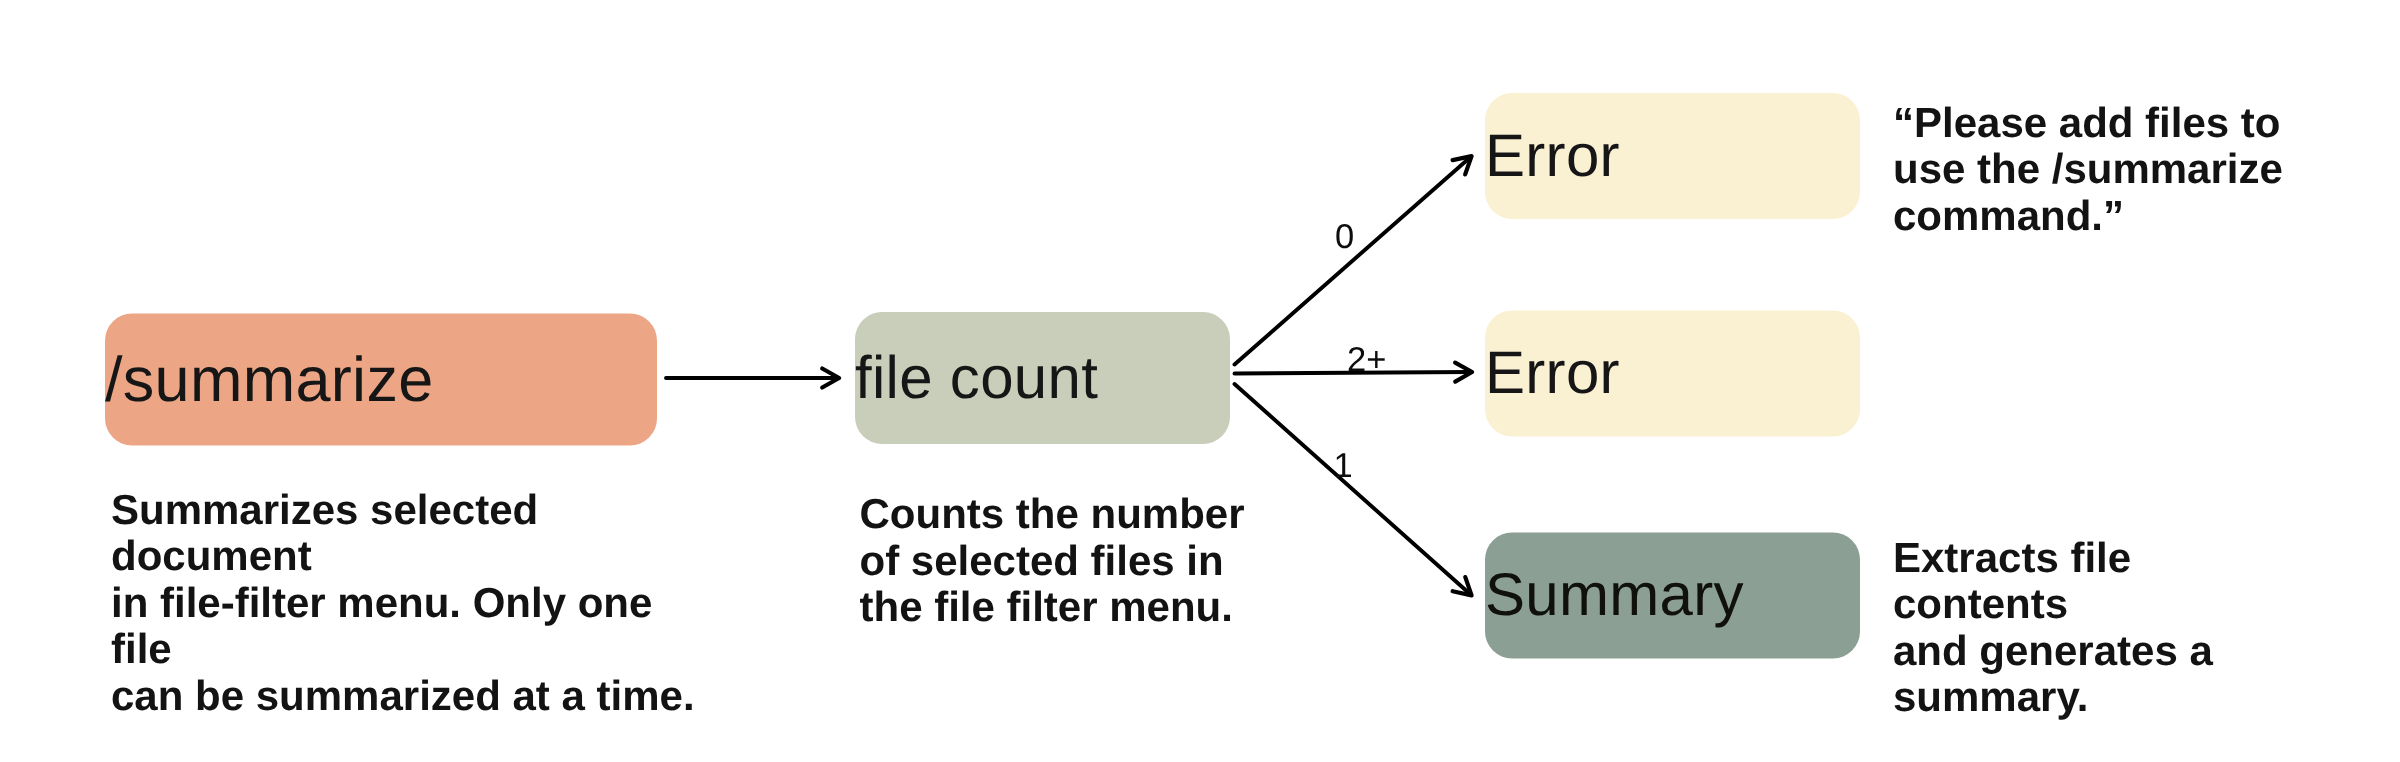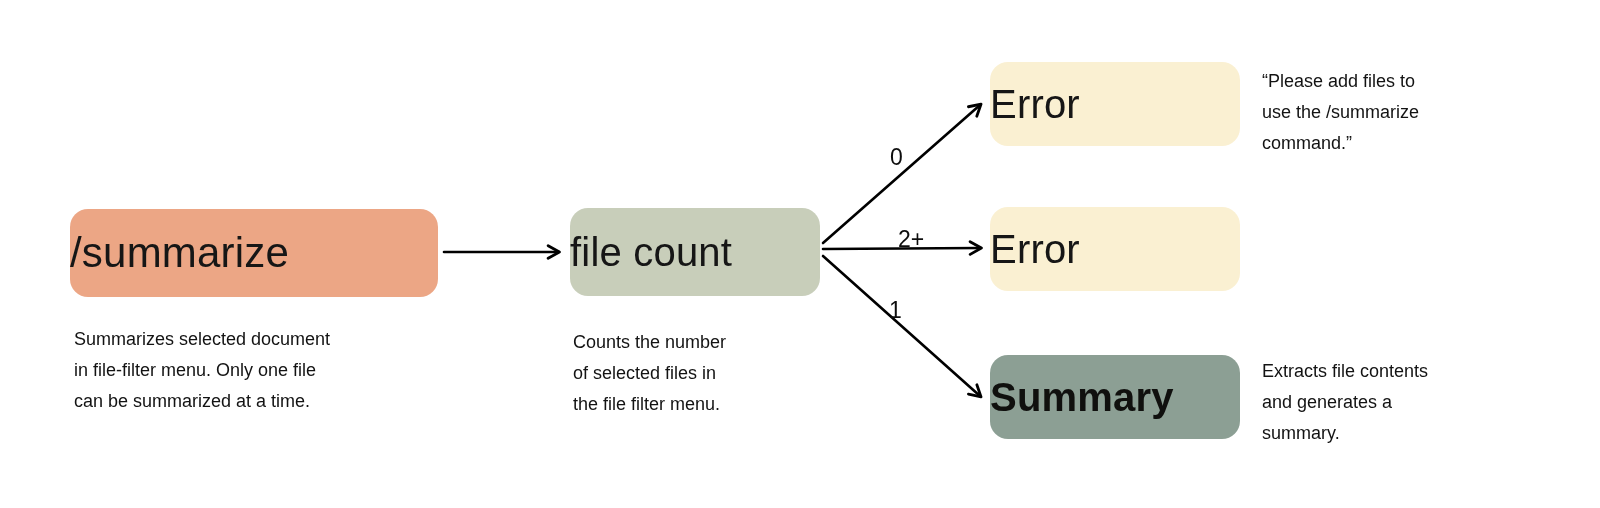--- a/index.html
+++ b/index.html
@@ -52,28 +52,28 @@
   .node-error-2plus {
     left: 990px; top: 207px;
     width: 250px; height: 84px;
     background: #FAF0D2;
   }
   .node-summary {
     left: 990px; top: 355px;
     width: 250px; height: 84px;
     background: #8C9F94;
     color: #10100e;
-    font-weight: bold;
   }
   .caption, .note {
     position: absolute;
-    font-size: 18px;
+    font-size: 28px;
     line-height: 31px;
     white-space: pre-line;
     color: #131313;
+    font-weight: bold;
   }
   .caption-summarize { left: 74px;  top: 324px; width: 400px; }
   .caption-file-count { left: 573px; top: 327px; width: 260px; }
   .note-error-0   { left: 1262px; top: 66px;  width: 260px; }
   .note-error-2plus { left: 1262px; top: 209px; width: 270px; }
   .note-summary   { left: 1262px; top: 356px; width: 260px; }
   .edge-label {
     position: absolute;
     font-size: 23px;
     line-height: 23px;

